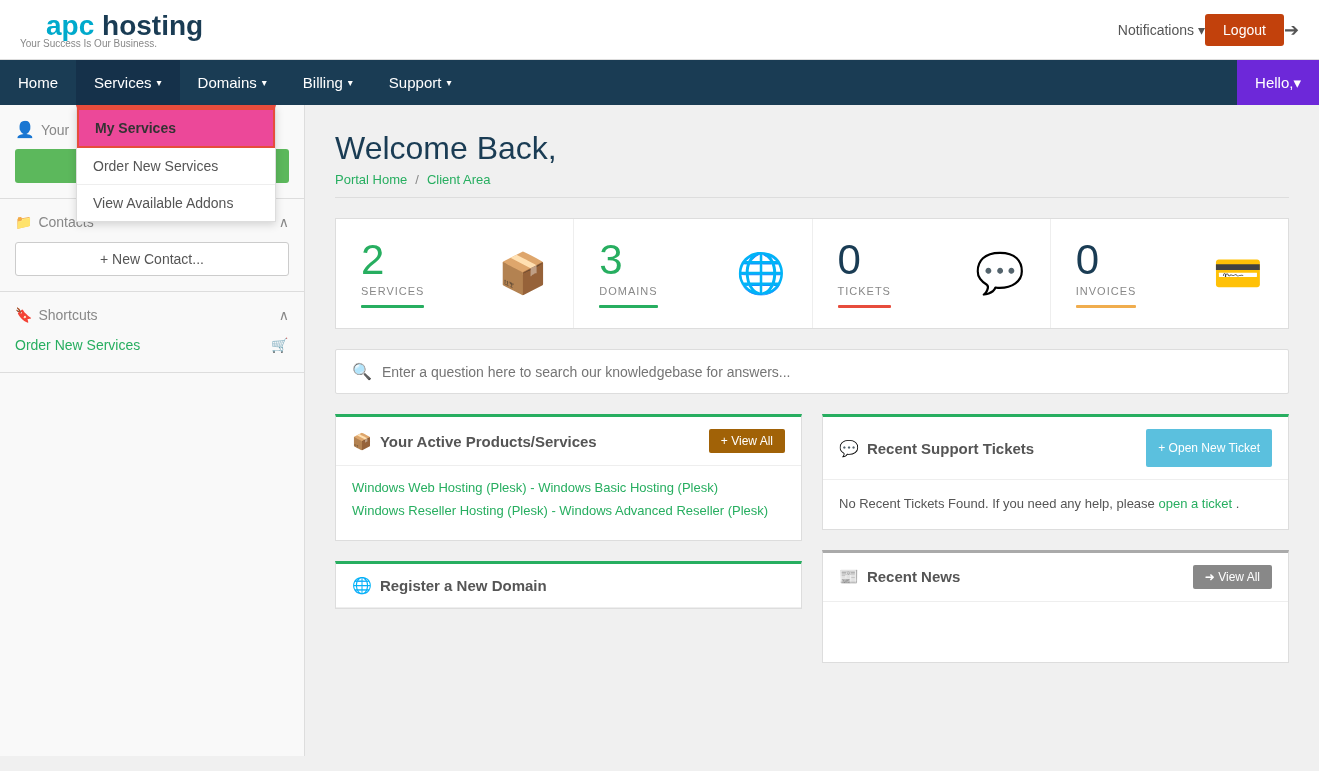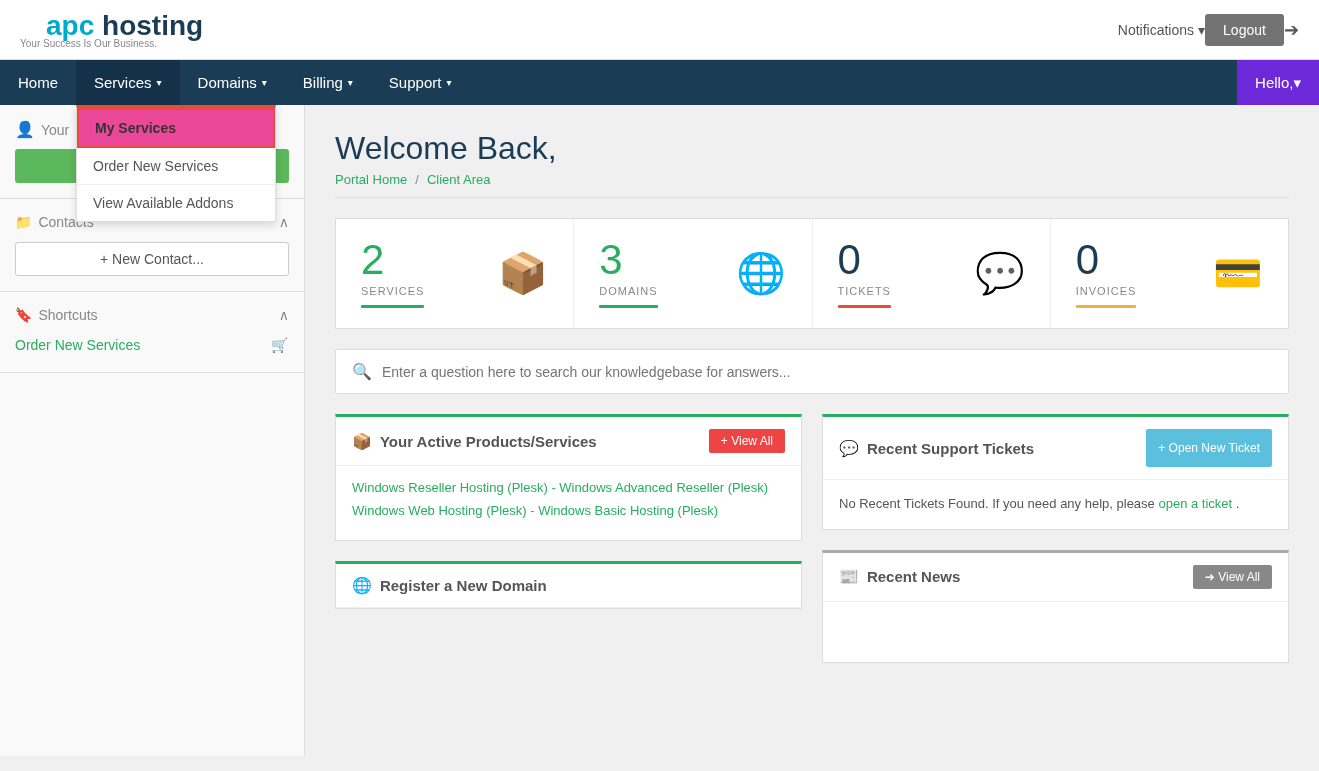--- a/index.html
+++ b/index.html
@@ -17,21 +17,21 @@
     .logo-area { display: flex; align-items: center; }
     .logo-text { font-size: 28px; font-weight: bold; color: #333; margin-left: 26px; }
     .logo-apc { color: #00aacc; font-weight: 900; }
     .logo-sub { font-size: 10px; color: #888; display: block; margin-top: -4px; }
     .top-right { display: flex; align-items: center; }
     .notifications-btn {
       background: none; border: none; cursor: pointer;
       color: #555; font-size: 14px; display: flex; align-items: center; gap: 4px;
     }
     .logout-btn {
-      background: #737373; color: #fff; border: none;
+      background: #c2410c; color: #fff; border: none;
       padding: 8px 18px; cursor: pointer; font-size: 14px; border-radius: 3px;
     }
     .exit-icon { color: #555; font-size: 18px; cursor: pointer; }
 
     
     .nav-bar {
       background: #1a3c54;
       display: flex;
       align-items: stretch;
       padding: 0;
@@ -198,21 +198,21 @@
     }
     .widget-box.support { border-top-color: #27ae60; }
     .widget-box.news { border-top-color: #aaa; }
     .widget-header {
       display: flex; align-items: center; justify-content: space-between;
       padding: 12px 16px; border-bottom: 1px solid #eee;
     }
     .widget-header-left { display: flex; align-items: center; gap: 8px; color: #555; font-size: 15px; font-weight: bold; }
     .widget-header-icon { color: #555; font-size: 16px; }
     .view-all-btn {
-      background: #ef4444; color: #fff; border: none;
+      background: #a16207; color: #fff; border: none;
       padding: 5px 12px; font-size: 12px; cursor: pointer;
       border-radius: 2px; display: flex; align-items: center; gap: 4px;
     }
     .view-all-btn.gray { background: #888; }
     .open-ticket-btn {
       background: #5bc0de; color: #fff; border: none;
       padding: 12px 12px; font-size: 12px; cursor: pointer;
       border-radius: 2px;
     }
     .widget-body { padding: 14px 16px; }
@@ -396,22 +396,22 @@
 
         <div class="widget-box">
           <div class="widget-header">
             <div class="widget-header-left">
               <span class="widget-header-icon">📦</span>
               <span>Your Active Products/Services</span>
             </div>
             <button class="view-all-btn">+ View All</button>
           </div>
           <div class="widget-body">
+            <a href="#" class="service-link">Windows Web Hosting (Plesk) - Windows Basic Hosting (Plesk)</a>
             <a href="#" class="service-link">Windows Reseller Hosting (Plesk) - Windows Advanced Reseller (Plesk)</a>
-            <a href="#" class="service-link">Windows Web Hosting (Plesk) - Windows Basic Hosting (Plesk)</a>
           </div>
         </div>
 
         <div class="widget-box domain-widget">
           <div class="widget-header">
             <div class="widget-header-left">
               <span class="widget-header-icon">🌐</span>
               <span>Register a New Domain</span>
             </div>
           </div>

